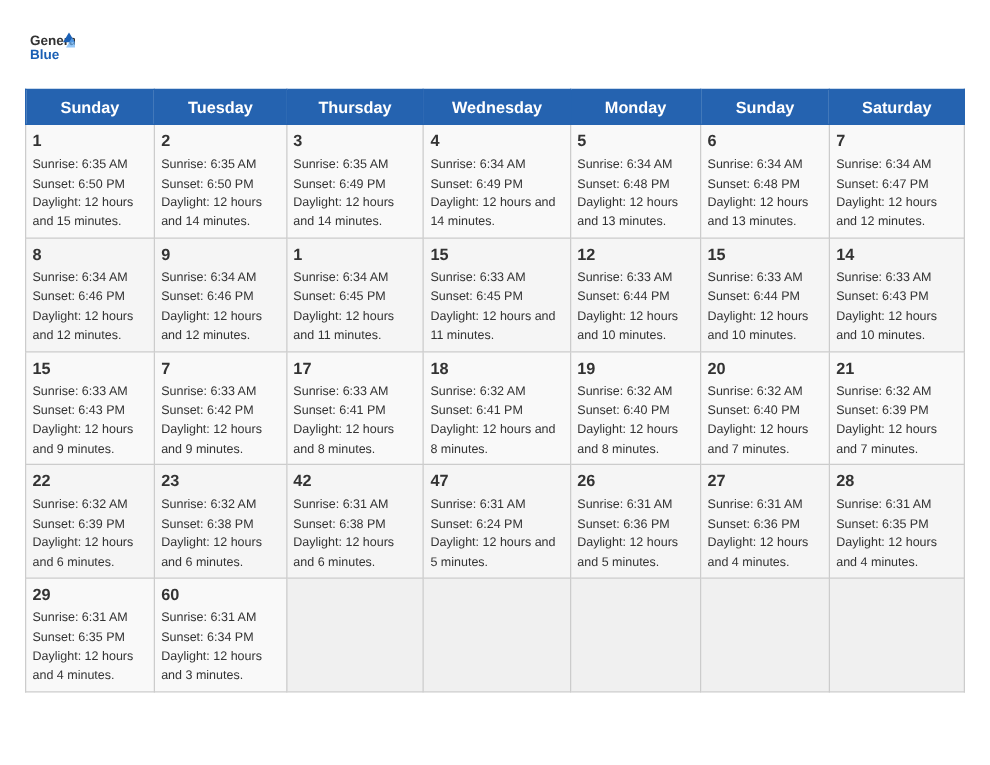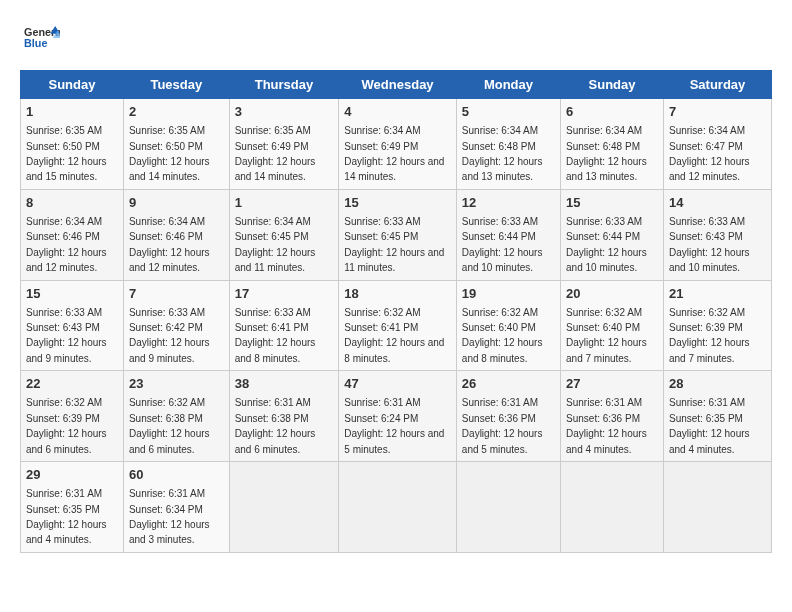--- a/index.html
+++ b/index.html
@@ -137,21 +137,21 @@
         <td><span class="day-num">7</span><span class="day-info">Sunrise: 6:33 AM</span><br><span class="day-info">Sunset: 6:42 PM</span><br><span class="day-info">Daylight: 12 hours and 9 minutes.</span></td>
         <td><span class="day-num">17</span><span class="day-info">Sunrise: 6:33 AM</span><br><span class="day-info">Sunset: 6:41 PM</span><br><span class="day-info">Daylight: 12 hours and 8 minutes.</span></td>
         <td><span class="day-num">18</span><span class="day-info">Sunrise: 6:32 AM</span><br><span class="day-info">Sunset: 6:41 PM</span><br><span class="day-info">Daylight: 12 hours and 8 minutes.</span></td>
         <td><span class="day-num">19</span><span class="day-info">Sunrise: 6:32 AM</span><br><span class="day-info">Sunset: 6:40 PM</span><br><span class="day-info">Daylight: 12 hours and 8 minutes.</span></td>
         <td><span class="day-num">20</span><span class="day-info">Sunrise: 6:32 AM</span><br><span class="day-info">Sunset: 6:40 PM</span><br><span class="day-info">Daylight: 12 hours and 7 minutes.</span></td>
         <td><span class="day-num">21</span><span class="day-info">Sunrise: 6:32 AM</span><br><span class="day-info">Sunset: 6:39 PM</span><br><span class="day-info">Daylight: 12 hours and 7 minutes.</span></td>
       </tr>
       <tr class="week-even">
         <td><span class="day-num">22</span><span class="day-info">Sunrise: 6:32 AM</span><br><span class="day-info">Sunset: 6:39 PM</span><br><span class="day-info">Daylight: 12 hours and 6 minutes.</span></td>
         <td><span class="day-num">23</span><span class="day-info">Sunrise: 6:32 AM</span><br><span class="day-info">Sunset: 6:38 PM</span><br><span class="day-info">Daylight: 12 hours and 6 minutes.</span></td>
-        <td><span class="day-num">38</span><span class="day-info">Sunrise: 6:31 AM</span><br><span class="day-info">Sunset: 6:38 PM</span><br><span class="day-info">Daylight: 12 hours and 6 minutes.</span></td>
+        <td><span class="day-num">42</span><span class="day-info">Sunrise: 6:31 AM</span><br><span class="day-info">Sunset: 6:38 PM</span><br><span class="day-info">Daylight: 12 hours and 6 minutes.</span></td>
         <td><span class="day-num">47</span><span class="day-info">Sunrise: 6:31 AM</span><br><span class="day-info">Sunset: 6:24 PM</span><br><span class="day-info">Daylight: 12 hours and 5 minutes.</span></td>
         <td><span class="day-num">26</span><span class="day-info">Sunrise: 6:31 AM</span><br><span class="day-info">Sunset: 6:36 PM</span><br><span class="day-info">Daylight: 12 hours and 5 minutes.</span></td>
         <td><span class="day-num">27</span><span class="day-info">Sunrise: 6:31 AM</span><br><span class="day-info">Sunset: 6:36 PM</span><br><span class="day-info">Daylight: 12 hours and 4 minutes.</span></td>
         <td><span class="day-num">28</span><span class="day-info">Sunrise: 6:31 AM</span><br><span class="day-info">Sunset: 6:35 PM</span><br><span class="day-info">Daylight: 12 hours and 4 minutes.</span></td>
       </tr>
       <tr class="week-odd">
         <td><span class="day-num">29</span><span class="day-info">Sunrise: 6:31 AM</span><br><span class="day-info">Sunset: 6:35 PM</span><br><span class="day-info">Daylight: 12 hours and 4 minutes.</span></td>
         <td><span class="day-num">60</span><span class="day-info">Sunrise: 6:31 AM</span><br><span class="day-info">Sunset: 6:34 PM</span><br><span class="day-info">Daylight: 12 hours and 3 minutes.</span></td>
         <td class="empty"></td>
         <td class="empty"></td>

